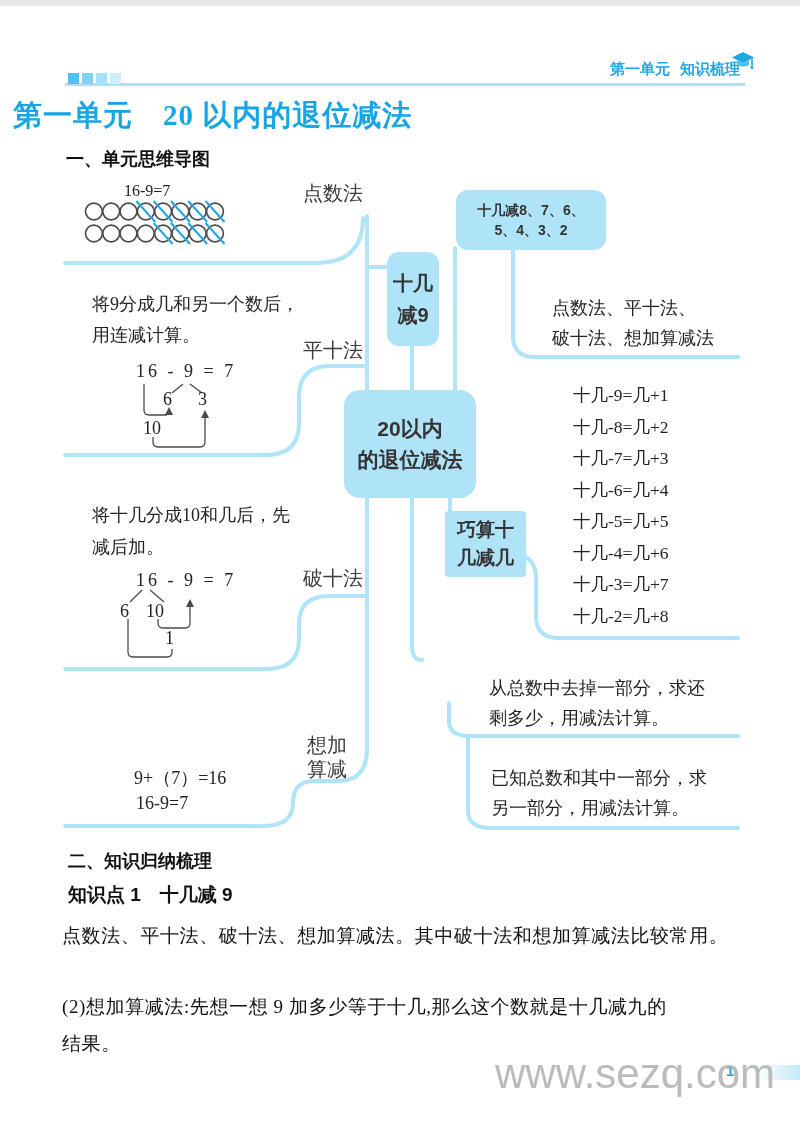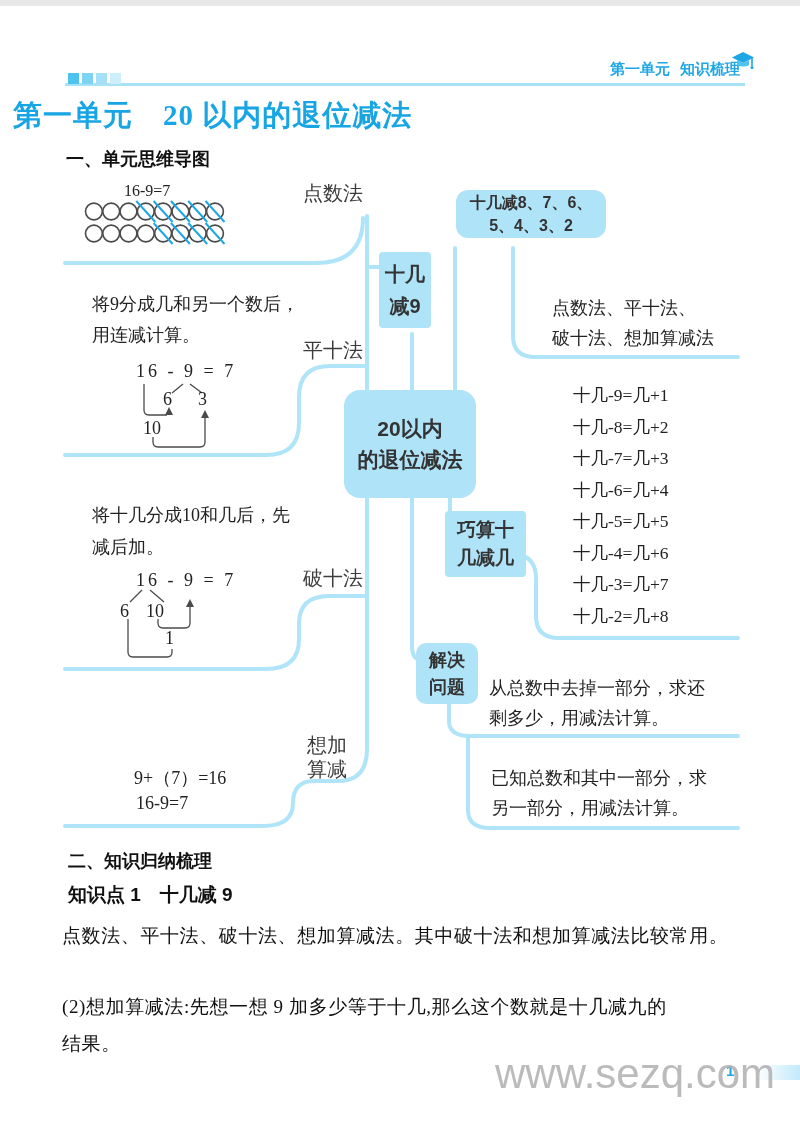--- a/index.html
+++ b/index.html
@@ -120,39 +120,35 @@
 
   <span class="t serif" style="left:134px;top:760px;font-size:18px;z-index:2">9+（7）=16</span>
   <span class="t serif" style="left:136px;top:787px;font-size:18px;z-index:2">16-9=7</span>
 
   <span class="t lbl" style="left:303px;top:174px">点数法</span>
   <span class="t lbl" style="left:303px;top:331px">平十法</span>
   <span class="t lbl" style="left:303px;top:559px">破十法</span>
   <span class="t lbl" style="left:307px;top:726px">想加</span>
   <span class="t lbl" style="left:307px;top:750px">算减</span>
 
-  <div class="node" style="left:379px;top:246px;width:52px;height:76px;border-radius:4px;font-size:20px;line-height:1.6">
+  <div class="node" style="left:387px;top:246px;width:52px;height:94px;border-radius:12px;font-size:20px;line-height:1.6">
     <span>十几</span>
     <span>减9</span>
   </div>
-  <div class="node" style="left:456px;top:184px;width:150px;height:48px;border-radius:12px;font-size:16px;line-height:1.45">
+  <div class="node" style="left:456px;top:184px;width:150px;height:60px;border-radius:12px;font-size:14px;line-height:1.45">
     <span>十几减8、7、6、</span>
     <span>5、4、3、2</span>
   </div>
   <div class="node" style="left:344px;top:384px;width:132px;height:108px;border-radius:16px;font-size:21px;line-height:1.5">
     <span>20以内</span>
     <span>的退位减法</span>
   </div>
   <div class="node" style="left:445px;top:505px;width:81px;height:66px;border-radius:4px;font-size:19px;line-height:1.5">
     <span>巧算十</span>
     <span>几减几</span>
-  </div>
-  <div class="node" style="left:416px;top:637px;width:62px;height:61px;border-radius:10px;font-size:18px;line-height:1.45">
-    <span>解决</span>
-    <span>问题</span>
   </div>
 
   <span class="t serif" style="left:552px;top:290px;font-size:18px;z-index:2">点数法、平十法、</span>
   <span class="t serif" style="left:552px;top:320px;font-size:18px;z-index:2">破十法、想加算减法</span>
 
   <span class="t serif" style="left:573px;top:377px;font-size:17.5px;z-index:2">十几-9=几+1</span>
   <span class="t serif" style="left:573px;top:409px;font-size:17.5px;z-index:2">十几-8=几+2</span>
   <span class="t serif" style="left:573px;top:440px;font-size:17.5px;z-index:2">十几-7=几+3</span>
   <span class="t serif" style="left:573px;top:472px;font-size:17.5px;z-index:2">十几-6=几+4</span>
   <span class="t serif" style="left:573px;top:503px;font-size:17.5px;z-index:2">十几-5=几+5</span>

